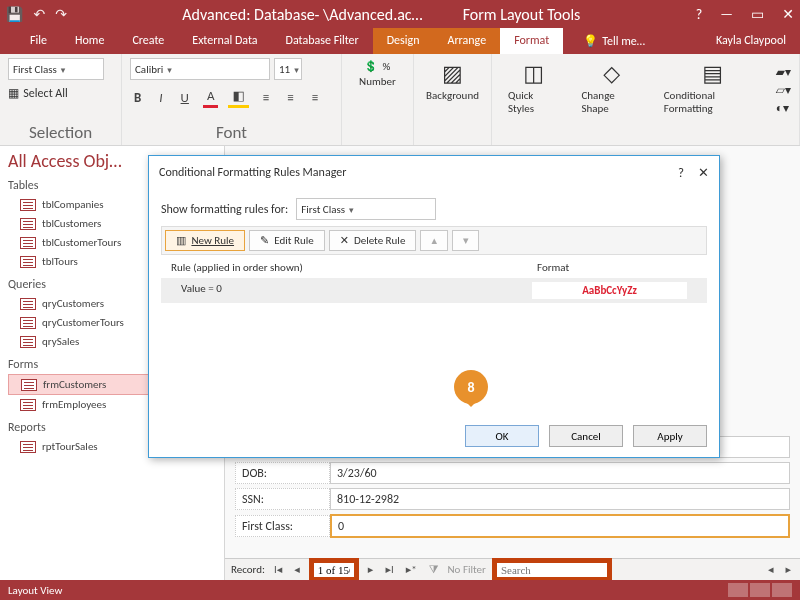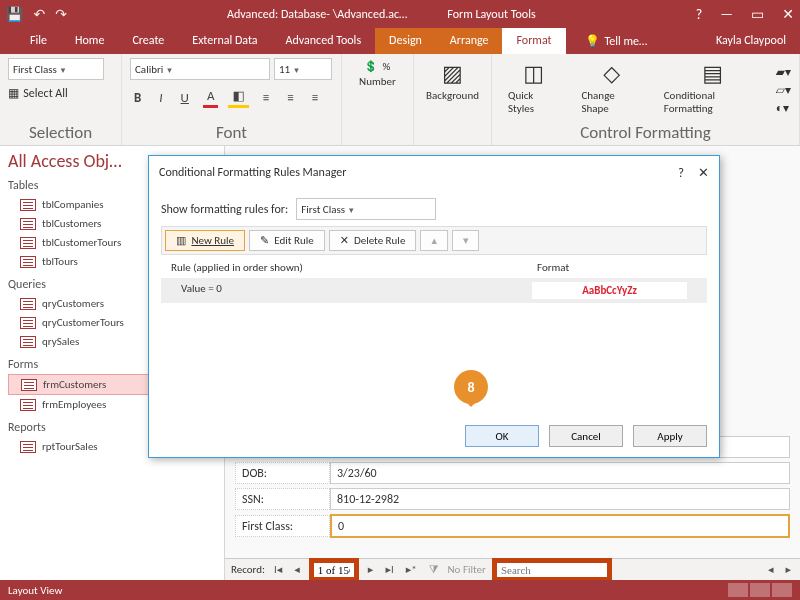--- a/index.html
+++ b/index.html
@@ -1,20 +1,20 @@
 <!DOCTYPE html>
 <html><head>
 <meta charset="utf-8">
 <style>
 * { box-sizing: border-box; margin: 0; padding: 0; font-family: "Segoe UI", Calibri, sans-serif; }
 body { width: 800px; height: 600px; background: #fff; overflow: hidden; position: relative; font-size: 12px; color: #333; }
 .titlebar { height: 28px; background: #a4373a; color: #fff; display: flex; align-items: center; padding: 0 6px; }
 .titlebar .qat { display: flex; gap: 10px; align-items: center; }
 .titlebar .qat span { font-size: 14px; opacity: .9; }
-.titlebar .title { flex: 1; text-align: center; font-size: 12px; display: flex; justify-content: center; gap: 40px; }
+.titlebar .title { flex: 1; text-align: center; font-size: 16px; display: flex; justify-content: center; gap: 40px; }
 .titlebar .winbtns { display: flex; gap: 18px; font-size: 14px; }
 .menubar { height: 26px; background: #a4373a; color: #fff; display: flex; align-items: stretch; padding-left: 16px; gap: 0; }
 .menubar .tab { padding: 5px 14px; cursor: pointer; font-size: 12px; }
 .menubar .tab.active { background: #fff; color: #a4373a; }
 .menubar .tab.cx { background: #d2691e; color: #fff; }
 .menubar .tell { margin-left: 6px; display: flex; align-items: center; gap: 4px; }
 .menubar .user { margin-left: auto; padding: 5px 14px; }
 .ribbon { height: 92px; background: #f3f2f1; border-bottom: 1px solid #d6d6d6; display: flex; }
 .rib-group { border-right: 1px solid #e1e1e1; padding: 4px 8px 2px; display: flex; flex-direction: column; justify-content: space-between; }
 .rib-group .lbl { text-align: center; font-size: 17px; color: #666; }
@@ -86,21 +86,21 @@
     <span>▭</span>
     <span>✕</span>
   </div>
 </div>
 
 <div class="menubar">
   <div class="tab">File</div>
   <div class="tab">Home</div>
   <div class="tab">Create</div>
   <div class="tab">External Data</div>
-  <div class="tab">Advanced Tools</div>
+  <div class="tab">Database Filter</div>
   <div class="tab cx">Design</div>
   <div class="tab cx">Arrange</div>
   <div class="tab active">Format</div>
   <div class="tab tell">
       <span>💡</span>
       <span>Tell me…</span>
     </div>
   <div class="user">Kayla Claypool</div>
 </div>
 
@@ -118,21 +118,21 @@
     </div>
     <div class="lbl">Selection</div>
   </div>
   <div class="rib-group" style="width:220px">
     <div>
       <div class="rib-row">
         <div class="combo" style="width:140px">
             <span>Calibri</span>
             <span class="dd">▾</span>
           </div>
-        <div class="combo" style="width:58px">
+        <div class="combo" style="width:28px">
             <span>11</span>
             <span class="dd">▾</span>
           </div>
       </div>
       <div class="rib-row" style="margin-top:6px;gap:10px">
         <span class="ribbtn"><b>B</b></span>
         <span class="ribbtn"><i>I</i></span>
         <span class="ribbtn"><u>U</u></span>
         <span class="ribbtn" style="border-bottom:3px solid #d23">A</span>
         <span class="ribbtn" style="border-bottom:3px solid #fc0">◧</span>
@@ -173,21 +173,20 @@
       <div class="bigbtn">
           <span class="ic">▤</span>
           <span>Conditional Formatting</span>
         </div>
       <div style="display:flex;flex-direction:column;gap:4px;padding-top:4px">
         <span>▰▾</span>
         <span>▱▾</span>
         <span>◐▾</span>
       </div>
     </div>
-    <div class="lbl">Control Formatting</div>
   </div>
 </div>
 
 <span class="collapse-x">✕</span>
 
 <div class="main">
   <div class="navpane">
     <h2>All Access Obj…</h2>
     <div class="navgrp">
         <span>Tables</span>

